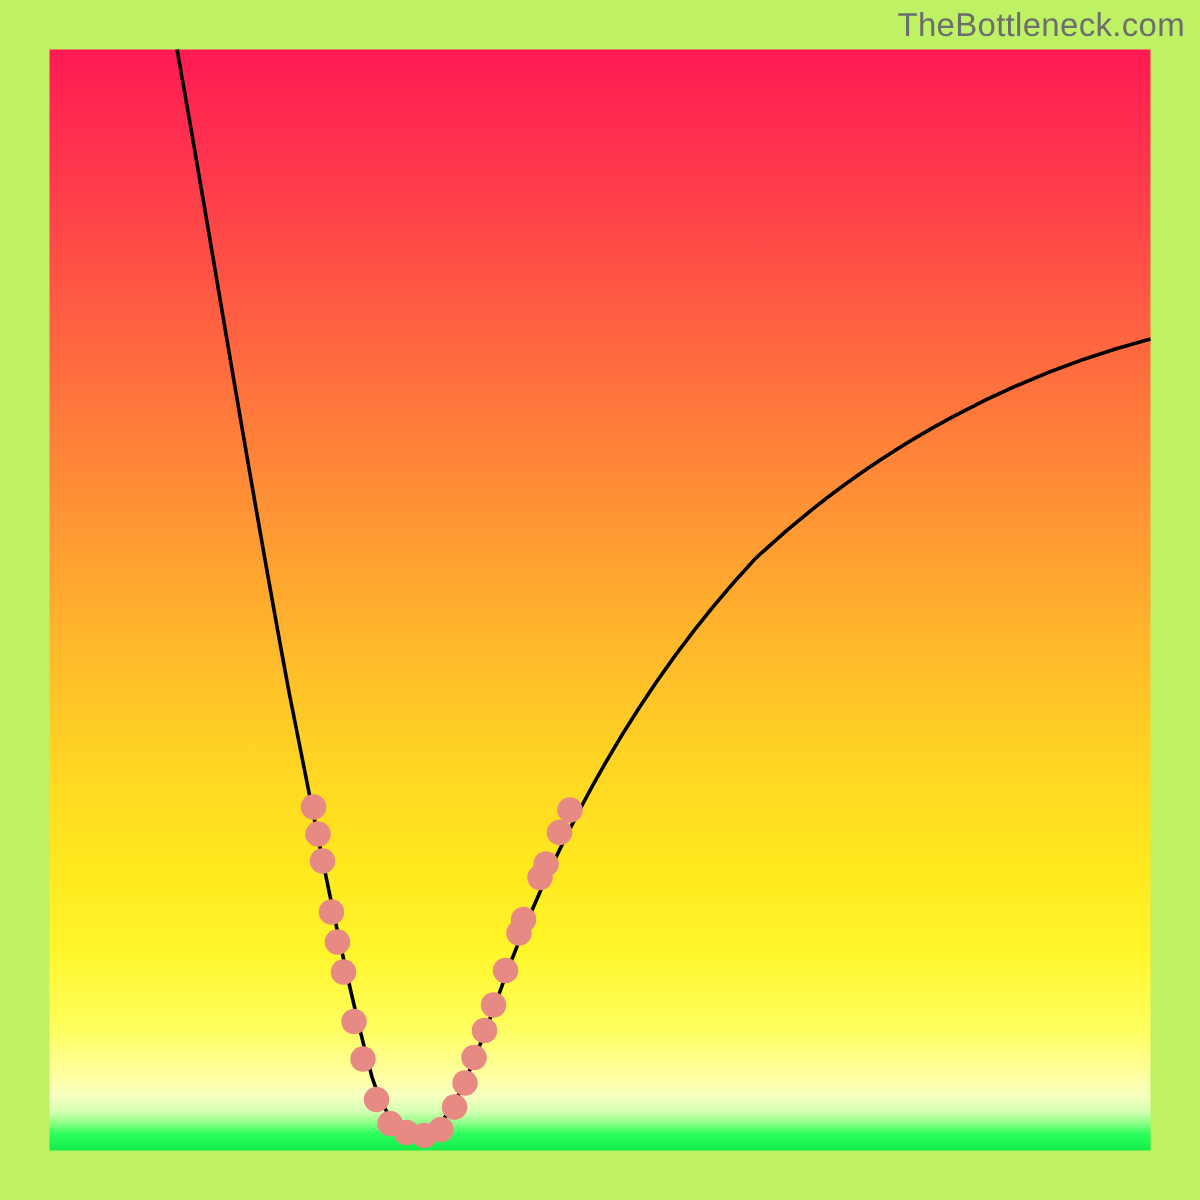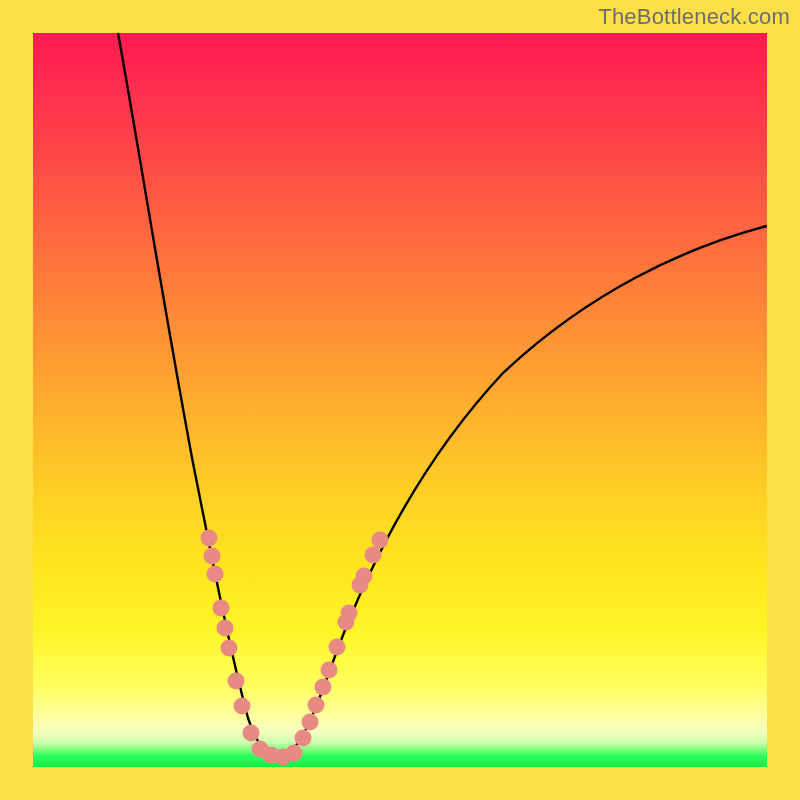--- a/index.html
+++ b/index.html
@@ -8,21 +8,21 @@
     width: 800px;
     height: 800px;
     background: #000;
     overflow: hidden;
     font-family: Arial, Helvetica, sans-serif;
   }
   .frame {
     position: relative;
     width: 800px;
     height: 800px;
-    background: #fde047;
+    background: #bef264;
   }
   .plot-area {
     position: absolute;
     left: 33px;
     top: 33px;
     width: 734px;
     height: 734px;
     
     background: linear-gradient(
       to bottom,

